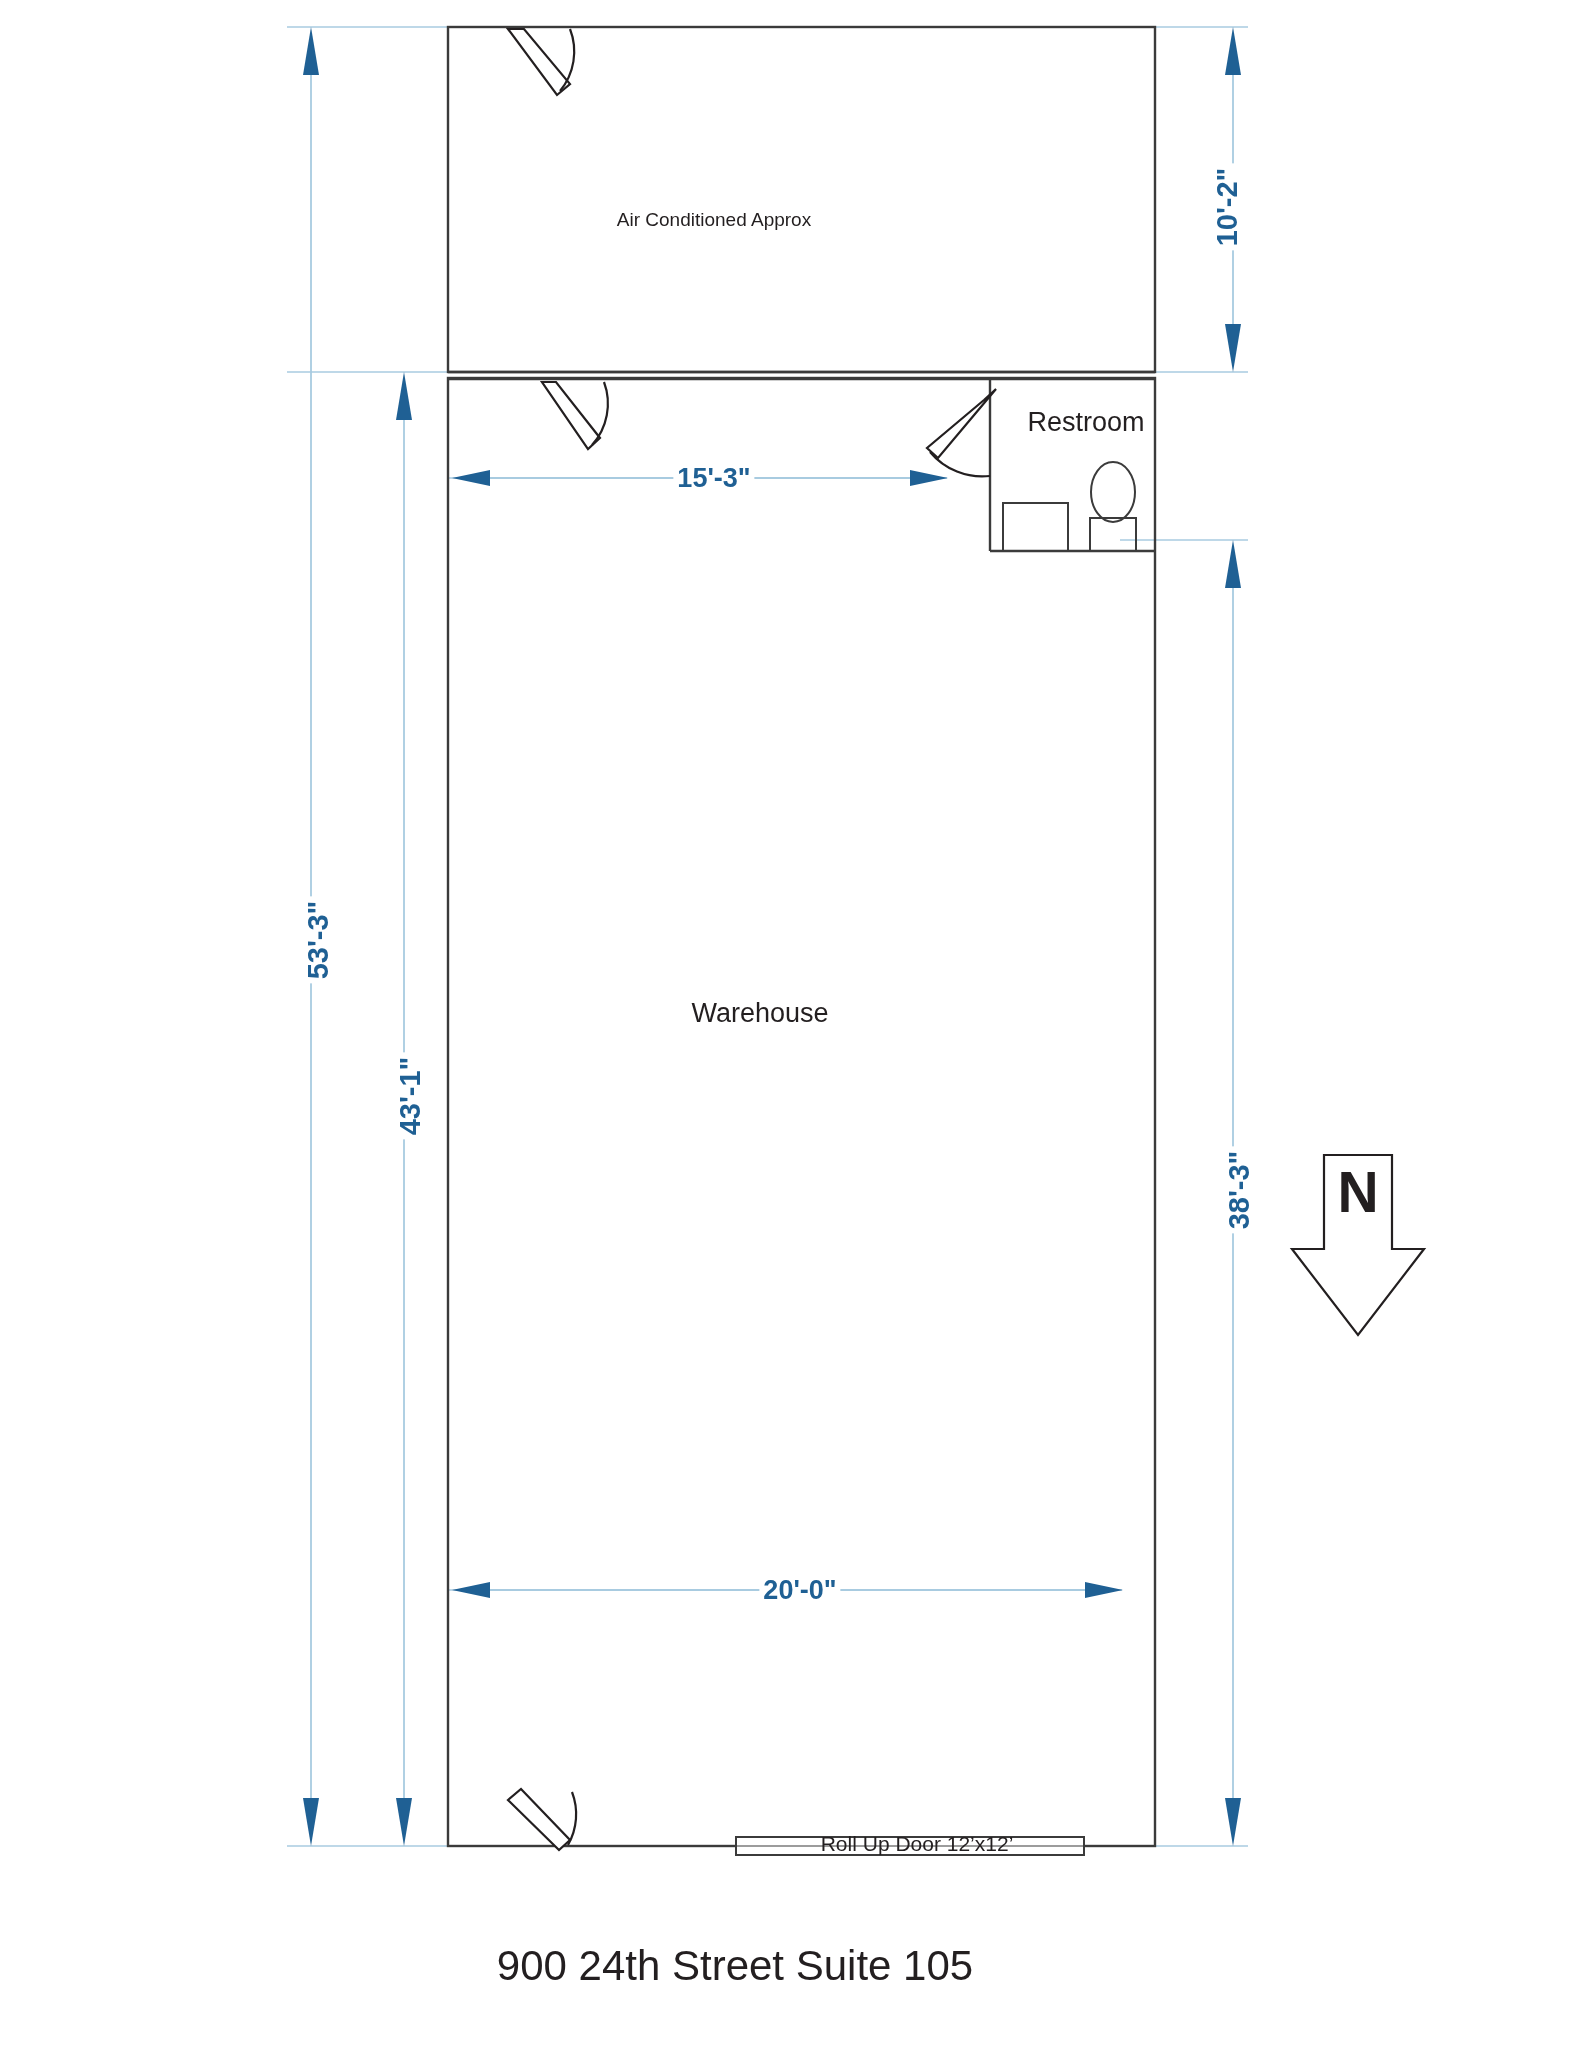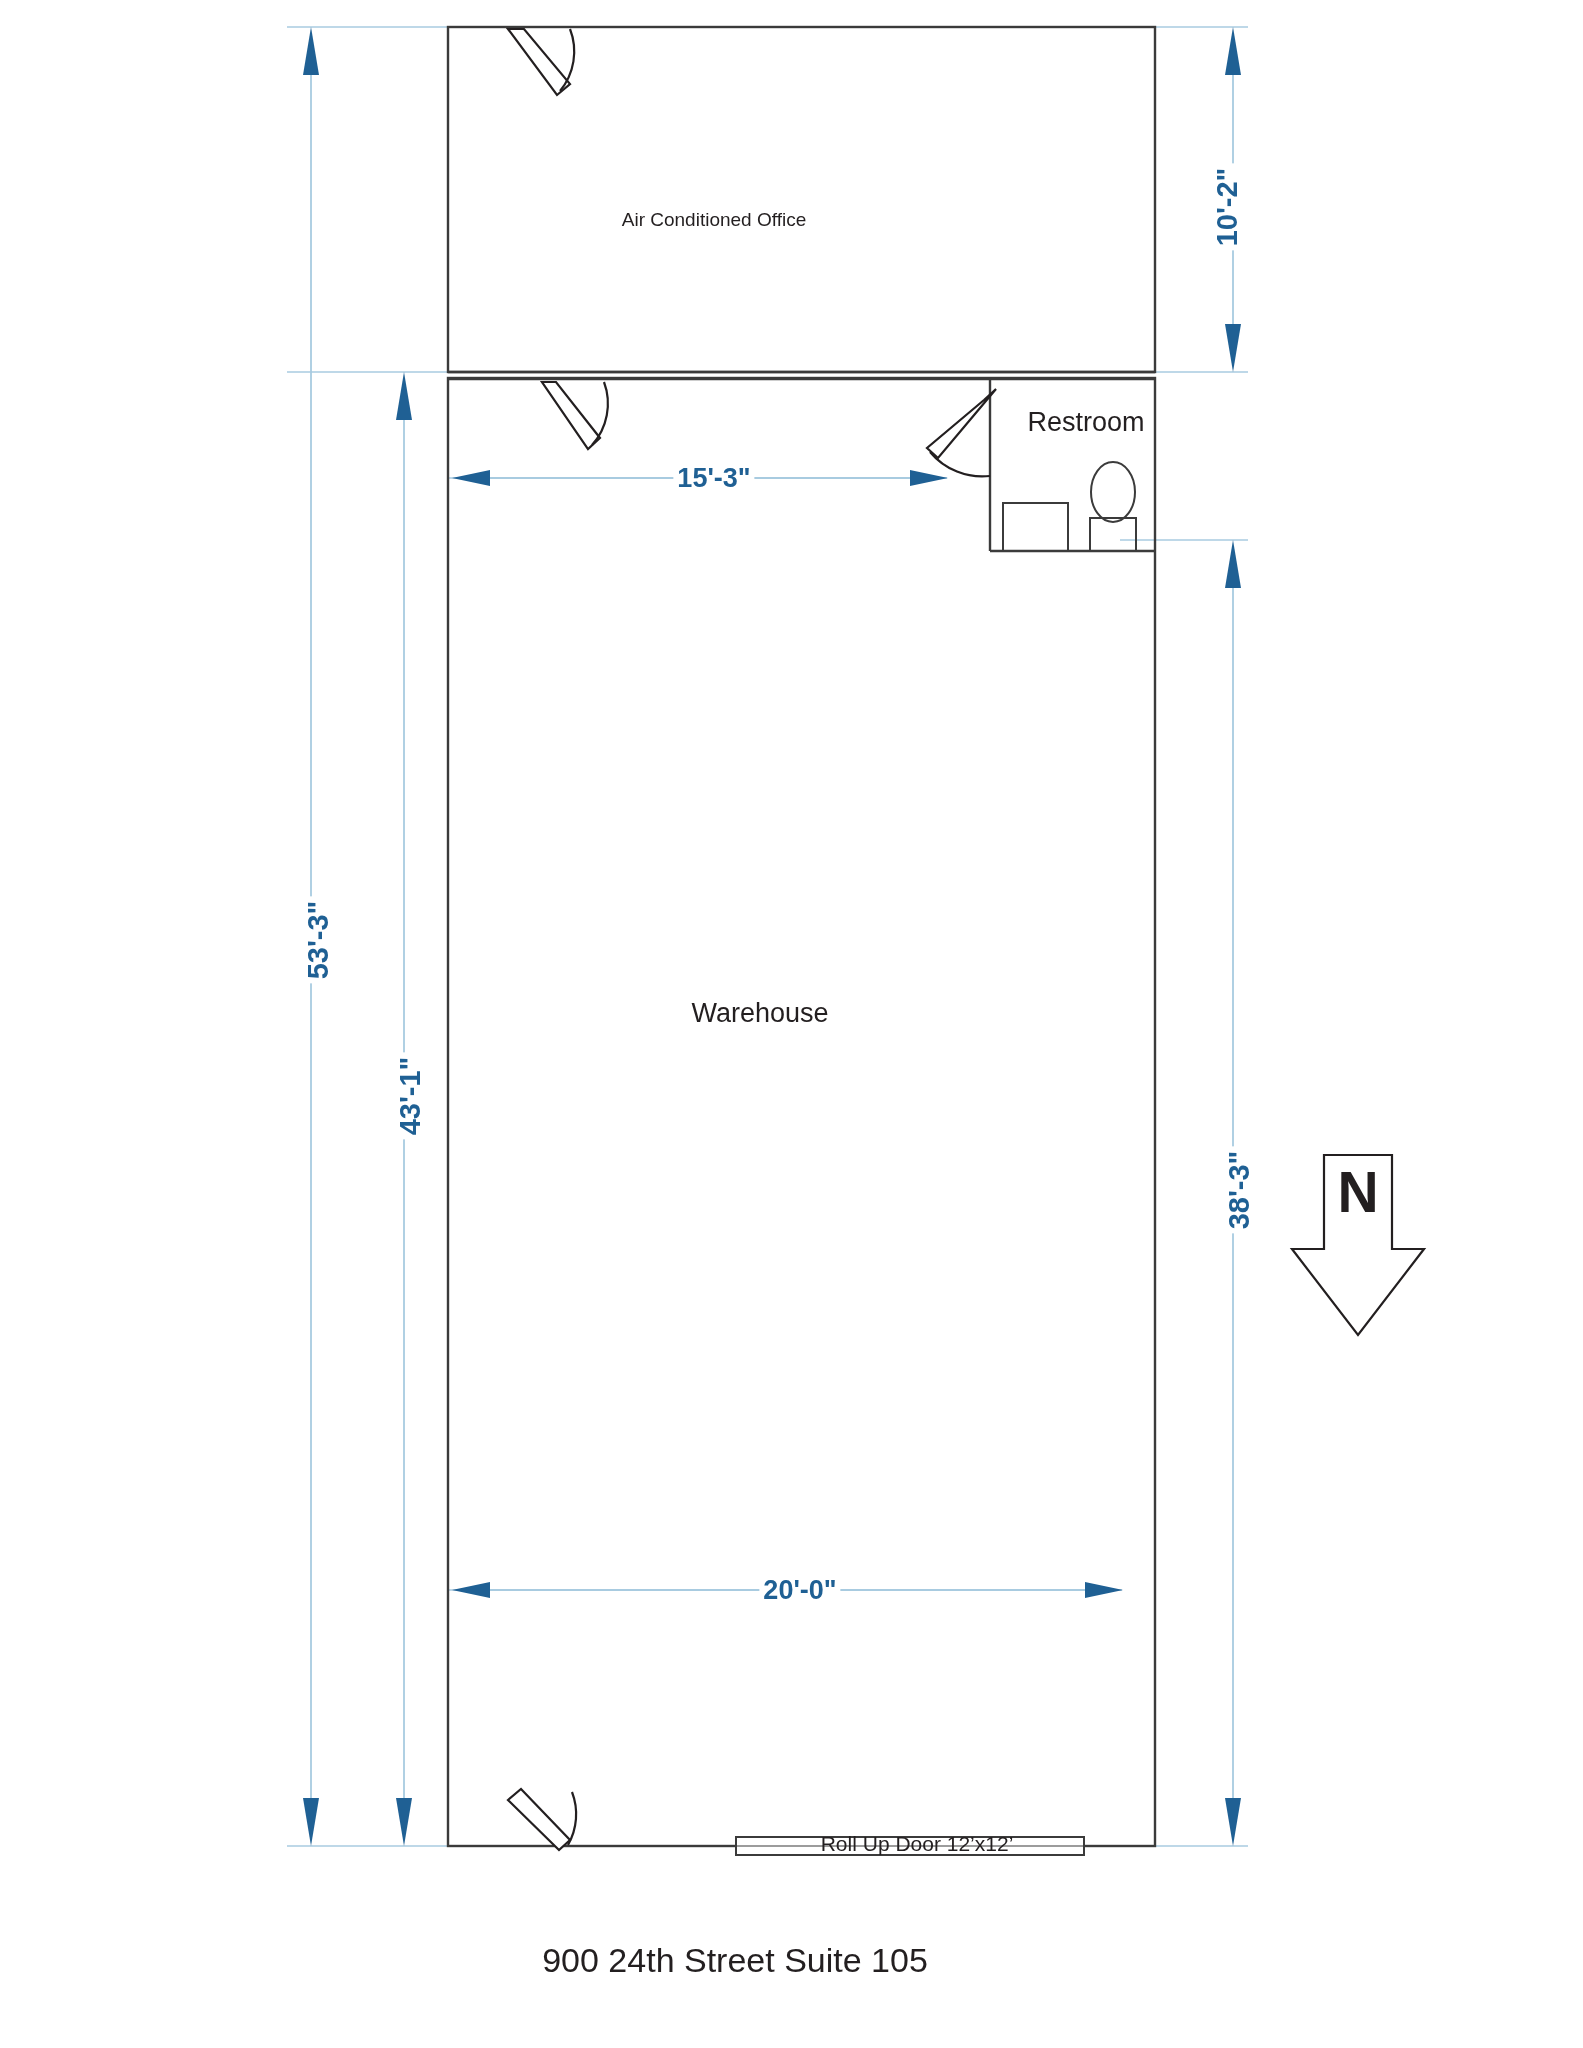--- a/index.html
+++ b/index.html
@@ -118,21 +118,21 @@
     font-weight: 700;
     color: #231f20;
     font-family: "Liberation Sans", sans-serif;
   }
   #plan-title {
     position: absolute;
     left: 735px;
     top: 1940px;
     transform: translateX(-50%);
     text-align: center;
-    font-size: 34px;
+    font-size: 42px;
     line-height: 1.22;
     color: #231f20;
     white-space: nowrap;
     font-family: "Liberation Sans", sans-serif;
   }
   #plan-title div { display: block; }
 </style>
 </head>
 <body>
 
@@ -243,21 +243,21 @@
       <rect x="736" y="1837" width="348" height="18" stroke="#3b3b3b" stroke-width="2" fill="#ffffff"></rect>
       <line x1="736" y1="1846" x2="1084" y2="1846" stroke="#3b3b3b" stroke-width="1.2"></line>
     </g>
 
     <g>
       <polygon points="1324,1155 1392,1155 1392,1249 1424,1249 1358,1335 1292,1249 1324,1249" fill="#ffffff" stroke="#231f20" stroke-width="2.2"></polygon>
     </g>
 
   </svg>
 
-  <div class="room-label" id="office-label">Air Conditioned Office</div>
+  <div class="room-label" id="office-label">Air Conditioned Approx</div>
 
   <div class="room-label" id="warehouse-label">Warehouse</div>
 
   <div class="room-label" id="restroom-label">Restroom</div>
 
   <div class="room-label" id="rollup-label">Roll Up Door 12’x12’</div>
 
   <div class="dim-label vert" id="dim-10-2">10'-2"</div>
 
   <div class="dim-label" id="dim-15-3">15'-3"</div>

